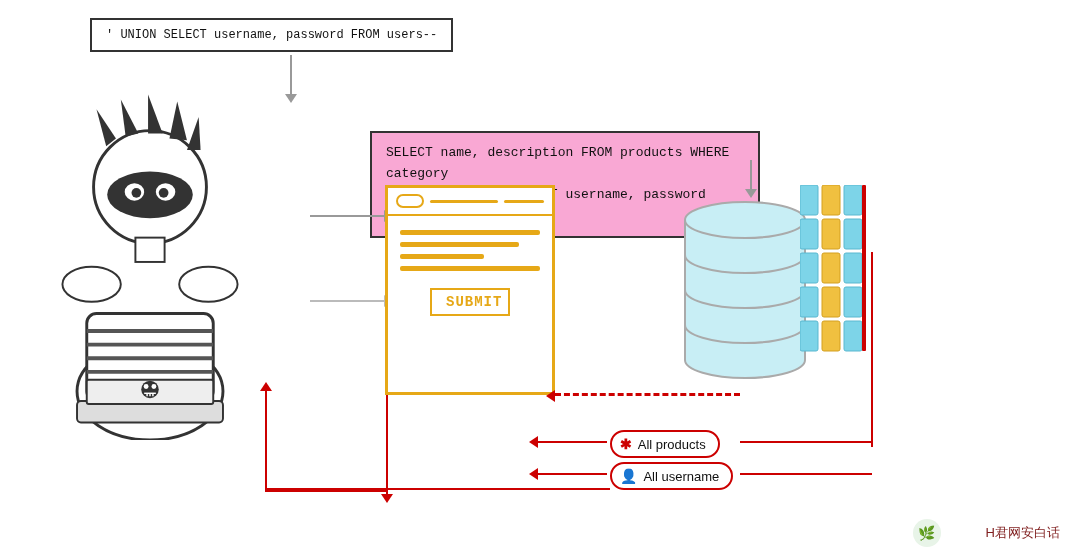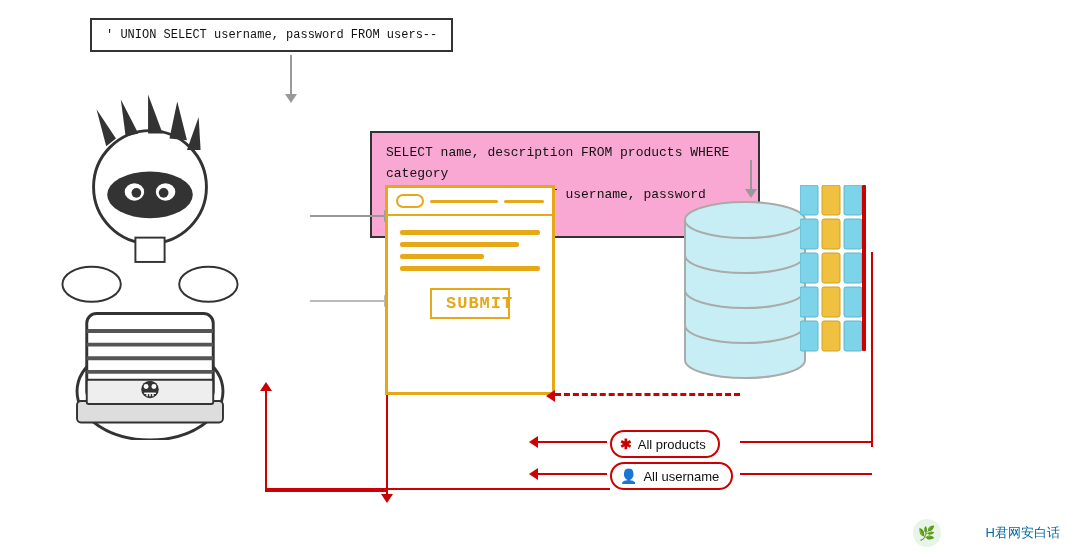--- a/index.html
+++ b/index.html
@@ -126,21 +126,21 @@
     }
     .browser-line.short { width: 60%; }
     .browser-line.medium { width: 85%; }
     .browser-line.long { width: 100%; }
     .submit-btn {
       margin: 10px auto 0;
       display: block;
       background: transparent;
       border: 2px solid #e6a817;
       color: #e6a817;
-      font-size: 17px;
+      font-size: 14px;
       font-family: 'Courier New', monospace;
       font-weight: bold;
       padding: 4px 14px;
       letter-spacing: 1px;
       cursor: pointer;
       text-align: center;
       width: 80px;
     }
 
     
@@ -544,14 +544,14 @@
 <div class="red-left-vertical"></div>
 
 <div class="red-horiz-bottom-browser"></div>
 
 <div class="red-bottom-horiz"></div>
 
 <div class="watermark">
   <div class="watermark-icon">
     <span>🌿</span>
   </div>
-  <span style="font-size: 13px; color: #0369a1; padding-left: 39px;">H君网安白话</span>
+  <span style="font-size: 13px; color: #7f1d1d; padding-left: 39px;">H君网安白话</span>
 </div>
 
 </body></html>

